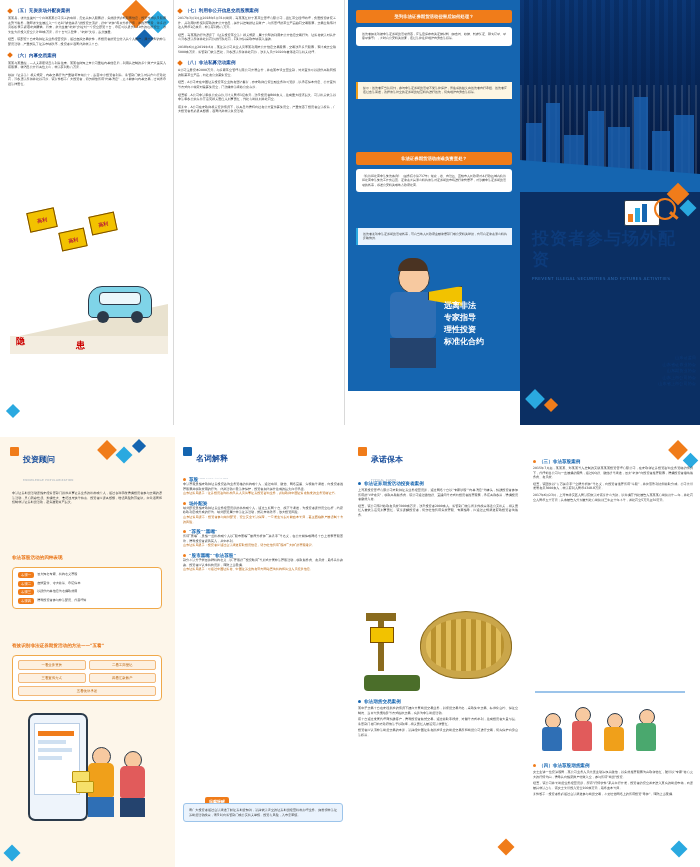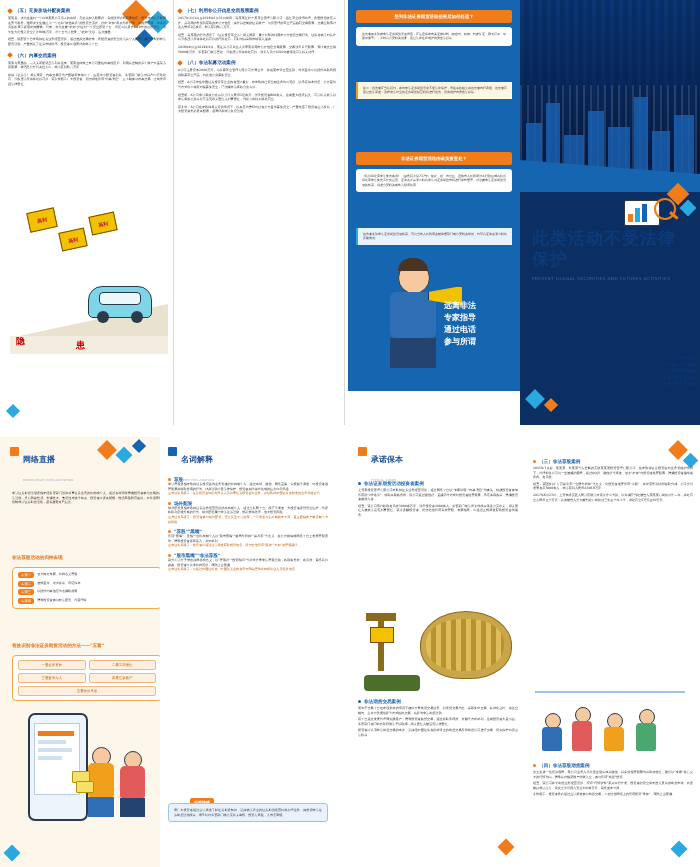--- a/index.html
+++ b/index.html
@@ -62,21 +62,21 @@
      font-size:17px;line-height:21px;letter-spacing:1px;}
   .cover-en{position:absolute;left:12px;top:276px;width:160px;color:#2f6db5;font-size:4.2px;line-height:6px;letter-spacing:.4px;}
   .cover-slogan{position:absolute;left:96px;top:300px;width:80px;color:#fff;font-size:7.5px;line-height:11px;font-weight:bold;}
   .cover-org{position:absolute;left:100px;top:355px;width:76px;color:#0d3b7a;font-size:4.2px;line-height:6.6px;text-align:right;}
   .speaker{position:absolute;left:8px;top:255px;width:86px;height:110px;}
 
   
   .bot{position:absolute;left:0;top:437px;width:700px;height:430px;background:#fff;}
   .bcol{position:absolute;top:0;height:430px;box-sizing:border-box;}
   .b1{left:0;width:175px;background:#fdf6ea;}
-  .b2{left:160px;width:175px;background:#fff;}
+  .b2{left:175px;width:175px;background:#fff;font-family:Liberation Serif, serif;}
   .b3{left:350px;width:175px;background:#fff;}
   .b4{left:525px;width:175px;background:#fff;}
   .sect-h{display:flex;align-items:flex-start;gap:4px;}
   .sect-h .gl{font-size:8px;font-weight:bold;color:#1a4f9c;line-height:9px;}
   .sect-h .en{font-size:2.8px;color:#9aa7b5;letter-spacing:.3px;}
   .badge{display:inline-block;background:#f07c1a;color:#fff;font-size:3.4px;padding:1px 3px;border-radius:2px;}
   .obox{border:1px solid #f0a94a;border-radius:4px;padding:4px 5px;box-sizing:border-box;background:#fff;}
   .otitle{background:#f07c1a;color:#fff;font-size:4px;font-weight:bold;padding:2px 4px;border-radius:2px;display:inline-block;}
   .grid5{display:grid;grid-template-columns:1fr 1fr;gap:3px;}
   .g5cell{background:#fdf0e0;border:1px solid #f3b97a;border-radius:2px;font-size:3.4px;color:#b35b00;padding:2px 3px;text-align:center;}
@@ -169,22 +169,22 @@
         <div style="position:absolute;left:26px;top:0;width:30px;height:30px;border-radius:50%;background:#f7c9a0;border:1.5px solid #2b3a4a;"></div>
         <div style="position:absolute;left:26px;top:-4px;width:30px;height:13px;border-radius:14px 14px 0 0;background:#4a3322;"></div>
         <div style="position:absolute;left:18px;top:30px;width:46px;height:46px;border-radius:6px;background:#2f6fb5;"></div>
         <div style="position:absolute;left:18px;top:76px;width:46px;height:30px;background:#24436e;"></div>
         <div style="position:absolute;left:56px;top:24px;width:34px;height:20px;background:#f2c200;border:1.4px solid #2b3a4a;
                     clip-path:polygon(0 6px,0 14px,34px 20px,34px 0);"></div>
       </div>
       <div class="cover-slogan" style="left:96px;top:300px;width:66px;color:#fff;font-size:8px;line-height:12px;">
         <div>远离非法</div>
         <div>专家指导</div>
-        <div>通过电话</div>
-        <div>参与所谓</div>
+        <div>理性投资</div>
+        <div>标准化合约</div>
       </div>
     </div>
 
     <div class="panel col4">
       <div class="cover-img">
         <div class="city">
           <div class="bld" style="left:6px;width:16px;height:52px;"></div>
           <div class="bld" style="left:26px;width:14px;height:72px;"></div>
           <div class="bld" style="left:44px;width:20px;height:40px;"></div>
           <div class="bld" style="left:68px;width:16px;height:64px;"></div>
@@ -201,21 +201,21 @@
       <div style="position:absolute;left:96px;top:196px;width:70px;height:34px;">
         <div style="position:absolute;left:8px;top:4px;width:34px;height:24px;background:#fff;border:1.3px solid #2b3a4a;border-radius:2px;"></div>
         <div style="position:absolute;left:12px;top:18px;width:5px;height:8px;background:#f07c1a;"></div>
         <div style="position:absolute;left:19px;top:12px;width:5px;height:14px;background:#2aa9e0;"></div>
         <div style="position:absolute;left:26px;top:8px;width:5px;height:18px;background:#1565b0;"></div>
         <div style="position:absolute;left:38px;top:2px;width:18px;height:18px;border:2px solid #f07c1a;border-radius:50%;"></div>
         <div style="position:absolute;left:53px;top:18px;width:10px;height:2.5px;background:#f07c1a;transform:rotate(40deg);"></div>
       </div>
 
       <div class="cover-title">
-        <div style="font-size:17px;">此类活动不受法律保护</div>
+        <div style="font-size:17px;">投资者参与场外配资</div>
       </div>
       <div class="cover-en">PREVENT ILLEGAL SECURITIES AND FUTURES ACTIVITIES</div>
 
       <div class="cover-org">
         <div>山东证监局</div>
         <div>山东省证券业协会</div>
         <div>山东期货业协会</div>
         <div>山东上市公司协会</div>
         <div>山东省上市公司协会</div>
       </div>
@@ -223,21 +223,21 @@
       <div class="dia" style="left:26px;top:400px;width:10px;height:10px;background:#f07c1a;"></div>
     </div>
   </div>
 
   <div class="bot">
 
     <div class="bcol b1">
       <div style="position:absolute;left:10px;top:10px;" class="sect-h">
         <span style="display:inline-block;width:9px;height:9px;background:#f07c1a;border-radius:1px;"></span>
         <span>
-          <span class="gl">网络直播</span><br>
+          <span class="gl">投资顾问</span><br>
           <span class="en">KNOWLEDGE POPULARIZATION</span>
         </span>
       </div>
       <div class="dia" style="left:100px;top:6px;width:14px;height:14px;background:#f07c1a;"></div>
       <div class="dia" style="left:118px;top:12px;width:12px;height:12px;background:#2aa9e0;"></div>
       <div class="dia" style="left:134px;top:4px;width:10px;height:10px;background:#1565b0;"></div>
 
       <div class="tiny" style="position:absolute;left:12px;top:54px;width:150px;">非法证券期货活动是指未经监管部门批准从事证券业务的机构或个人，通过各种手段诱骗投资者参与交易的违法活动，具有隐蔽性强、欺骗性大、蔓延速度快等特点。投资者应提高警惕，增强风险防范意识，自觉远离和抵制非法证券期货活动，避免遭受财产损失。</div>
 
       <div class="hd-sm hd-orange" style="position:absolute;left:12px;top:118px;">非法荐股活动的四种表现</div>

